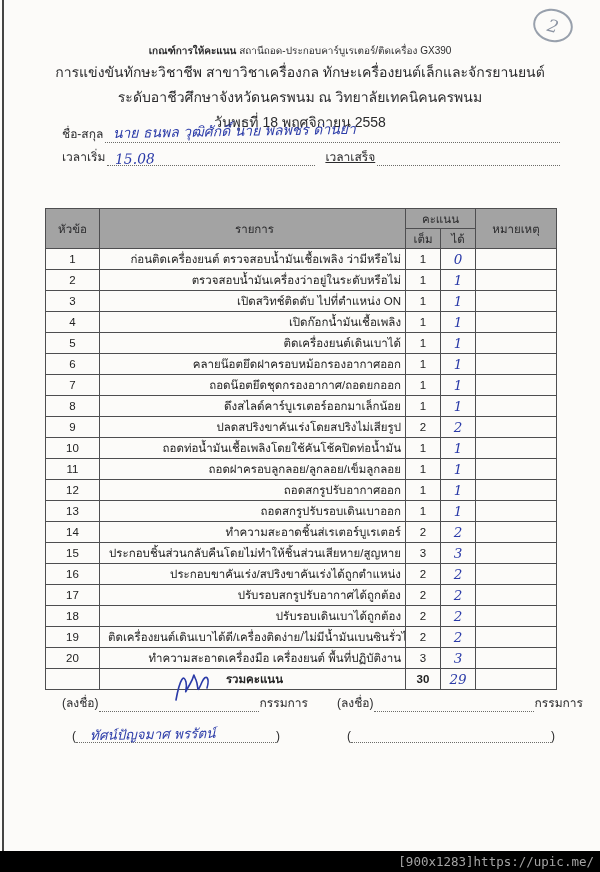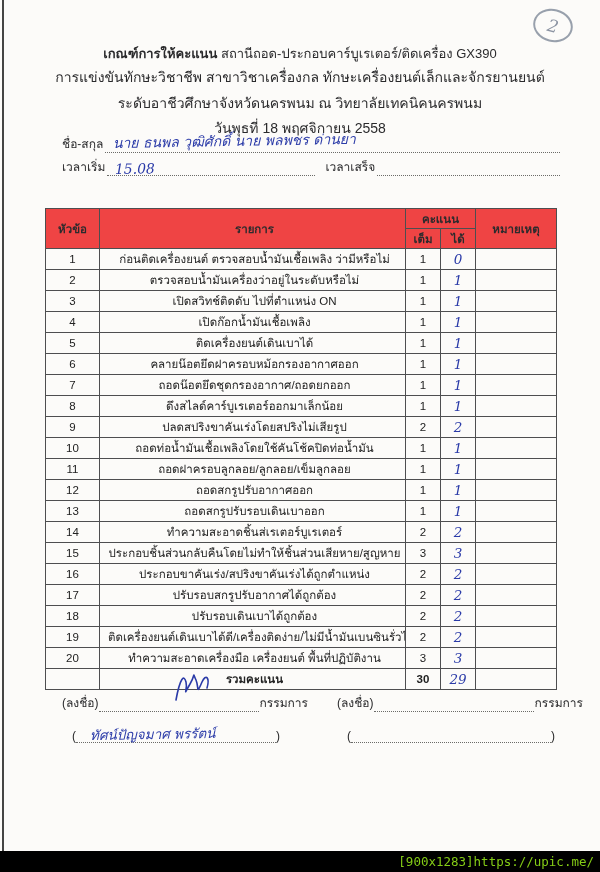--- a/index.html
+++ b/index.html
@@ -20,25 +20,25 @@
     border:2px solid #98a0ac;border-radius:50%;
     transform:rotate(14deg);
     display:flex;align-items:center;justify-content:center;
     color:#8b93a2;font-family:"DejaVu Serif",serif;font-style:italic;
     font-size:17px;
   }
 
   
   .header{position:absolute;top:42px;left:0;width:100%;text-align:center;line-height:1.8;}
   .header .h-line{font-size:14px;color:#2a2a2c;}
-  .header .h-line1{font-size:13px;}
+  .header .h-line1{font-size:10px;}
   .header .h-bold{font-weight:bold;}
 
   
-  .form-area{position:absolute;left:62px;top:137px;width:498px;font-size:12px;color:#2a2a2c;}
+  .form-area{position:absolute;left:62px;top:127px;width:498px;font-size:12px;color:#2a2a2c;}
   .f-row{display:flex;align-items:flex-end;margin-bottom:7px;height:16px;}
   .f-label{white-space:nowrap;padding-right:2px;}
   .f-dotted{flex:1;border-bottom:1.5px dotted #6b6b68;position:relative;height:15px;}
   .f-dotted.fixed{flex:0 0 208px;}
   .hw{
     font-family:"DejaVu Serif",serif;font-style:italic;
     color:#2b3ba8;
   }
   .f-dotted .hw{
     position:absolute;left:8px;bottom:-2px;font-size:14px;white-space:nowrap;
@@ -47,25 +47,25 @@
 
   
   table.score{
     position:absolute;left:45px;top:208px;width:512px;
     border-collapse:collapse;table-layout:fixed;font-size:11.5px;color:#222;
   }
   table.score th,table.score td{
     border:1px solid #4e4e50;padding:0 4px;overflow:hidden;
   }
   table.score thead th{
-    background:#ef4444;font-weight:bold;color:#2b2b2d;height:19px;font-size:11.5px;
+    background:#a3a3a3;font-weight:normal;color:#2b2b2d;height:19px;font-size:11.5px;
   }
   table.score tbody td{height:20px;}
   .c-no{width:45px;text-align:center;margin-left:36px;}
-  .c-desc{width:293px;text-align:center;padding-left:8px!important;white-space:nowrap;}
+  .c-desc{width:293px;text-align:right;padding-left:8px!important;white-space:nowrap;}
   .c-full{width:48px;text-align:center;}
   .c-got{width:48px;text-align:center;}
   .c-remark{width:72px;}
   td.c-got{font-family:"DejaVu Serif",serif;font-style:italic;color:#2b3ba8;font-size:13.5px;}
   tr.total-row td{height:21px;}
   tr.total-row .t-label{text-align:center;font-weight:bold;}
   tr.total-row .t-full{text-align:center;font-weight:bold;}
 
   
   .sig-area{position:absolute;top:696px;left:0;width:100%;font-size:12px;color:#2a2a2c;}
@@ -77,21 +77,21 @@
   .sig-dotted{flex:1;border-bottom:1.5px dotted #6b6b68;position:relative;height:14px;text-decoration:underline;}
   .sig-dotted .hw{
     position:absolute;left:14px;bottom:-3px;font-size:13.5px;white-space:nowrap;
     transform:rotate(-1deg);
   }
   .sig-scribble{position:absolute;left:104px;top:-26px;}
 
   
   .watermark-bar{
     position:absolute;left:0;bottom:0;width:600px;height:21px;background:#000;
-    color:#84cc16;text-align:right;line-height:21px;font-size:12.5px;
+    color:#a3a3a3;text-align:right;line-height:21px;font-size:12.5px;
     font-family:"DejaVu Sans Mono",monospace;box-sizing:border-box;padding-right:6px;
   }
 </style>
 </head>
 <body>
 
 <div class="page">
 
   <div class="scan-edge-left"></div>
 
@@ -114,21 +114,21 @@
       <span class="f-label">ชื่อ-สกุล</span>
       <span class="f-dotted">
         <span class="hw">นาย ธนพล   วุฒิศักดิ์         นาย พลพชร    ด่านยา</span>
       </span>
     </div>
     <div class="f-row">
       <span class="f-label">เวลาเริ่ม</span>
       <span class="f-dotted fixed">
         <span class="hw">15.08</span>
       </span>
-      <span class="f-label" style="padding-left:10px;">เวลาเสร็จ</span>
+      <span class="f-label" style="padding-left:10px;text-decoration:underline;">เวลาเสร็จ</span>
       <span class="f-dotted">
         <span class="hw"></span>
       </span>
     </div>
   </div>
 
   <table class="score">
     <thead>
       <tr>
         <th class="c-no" rowspan="2">หัวข้อ</th>

